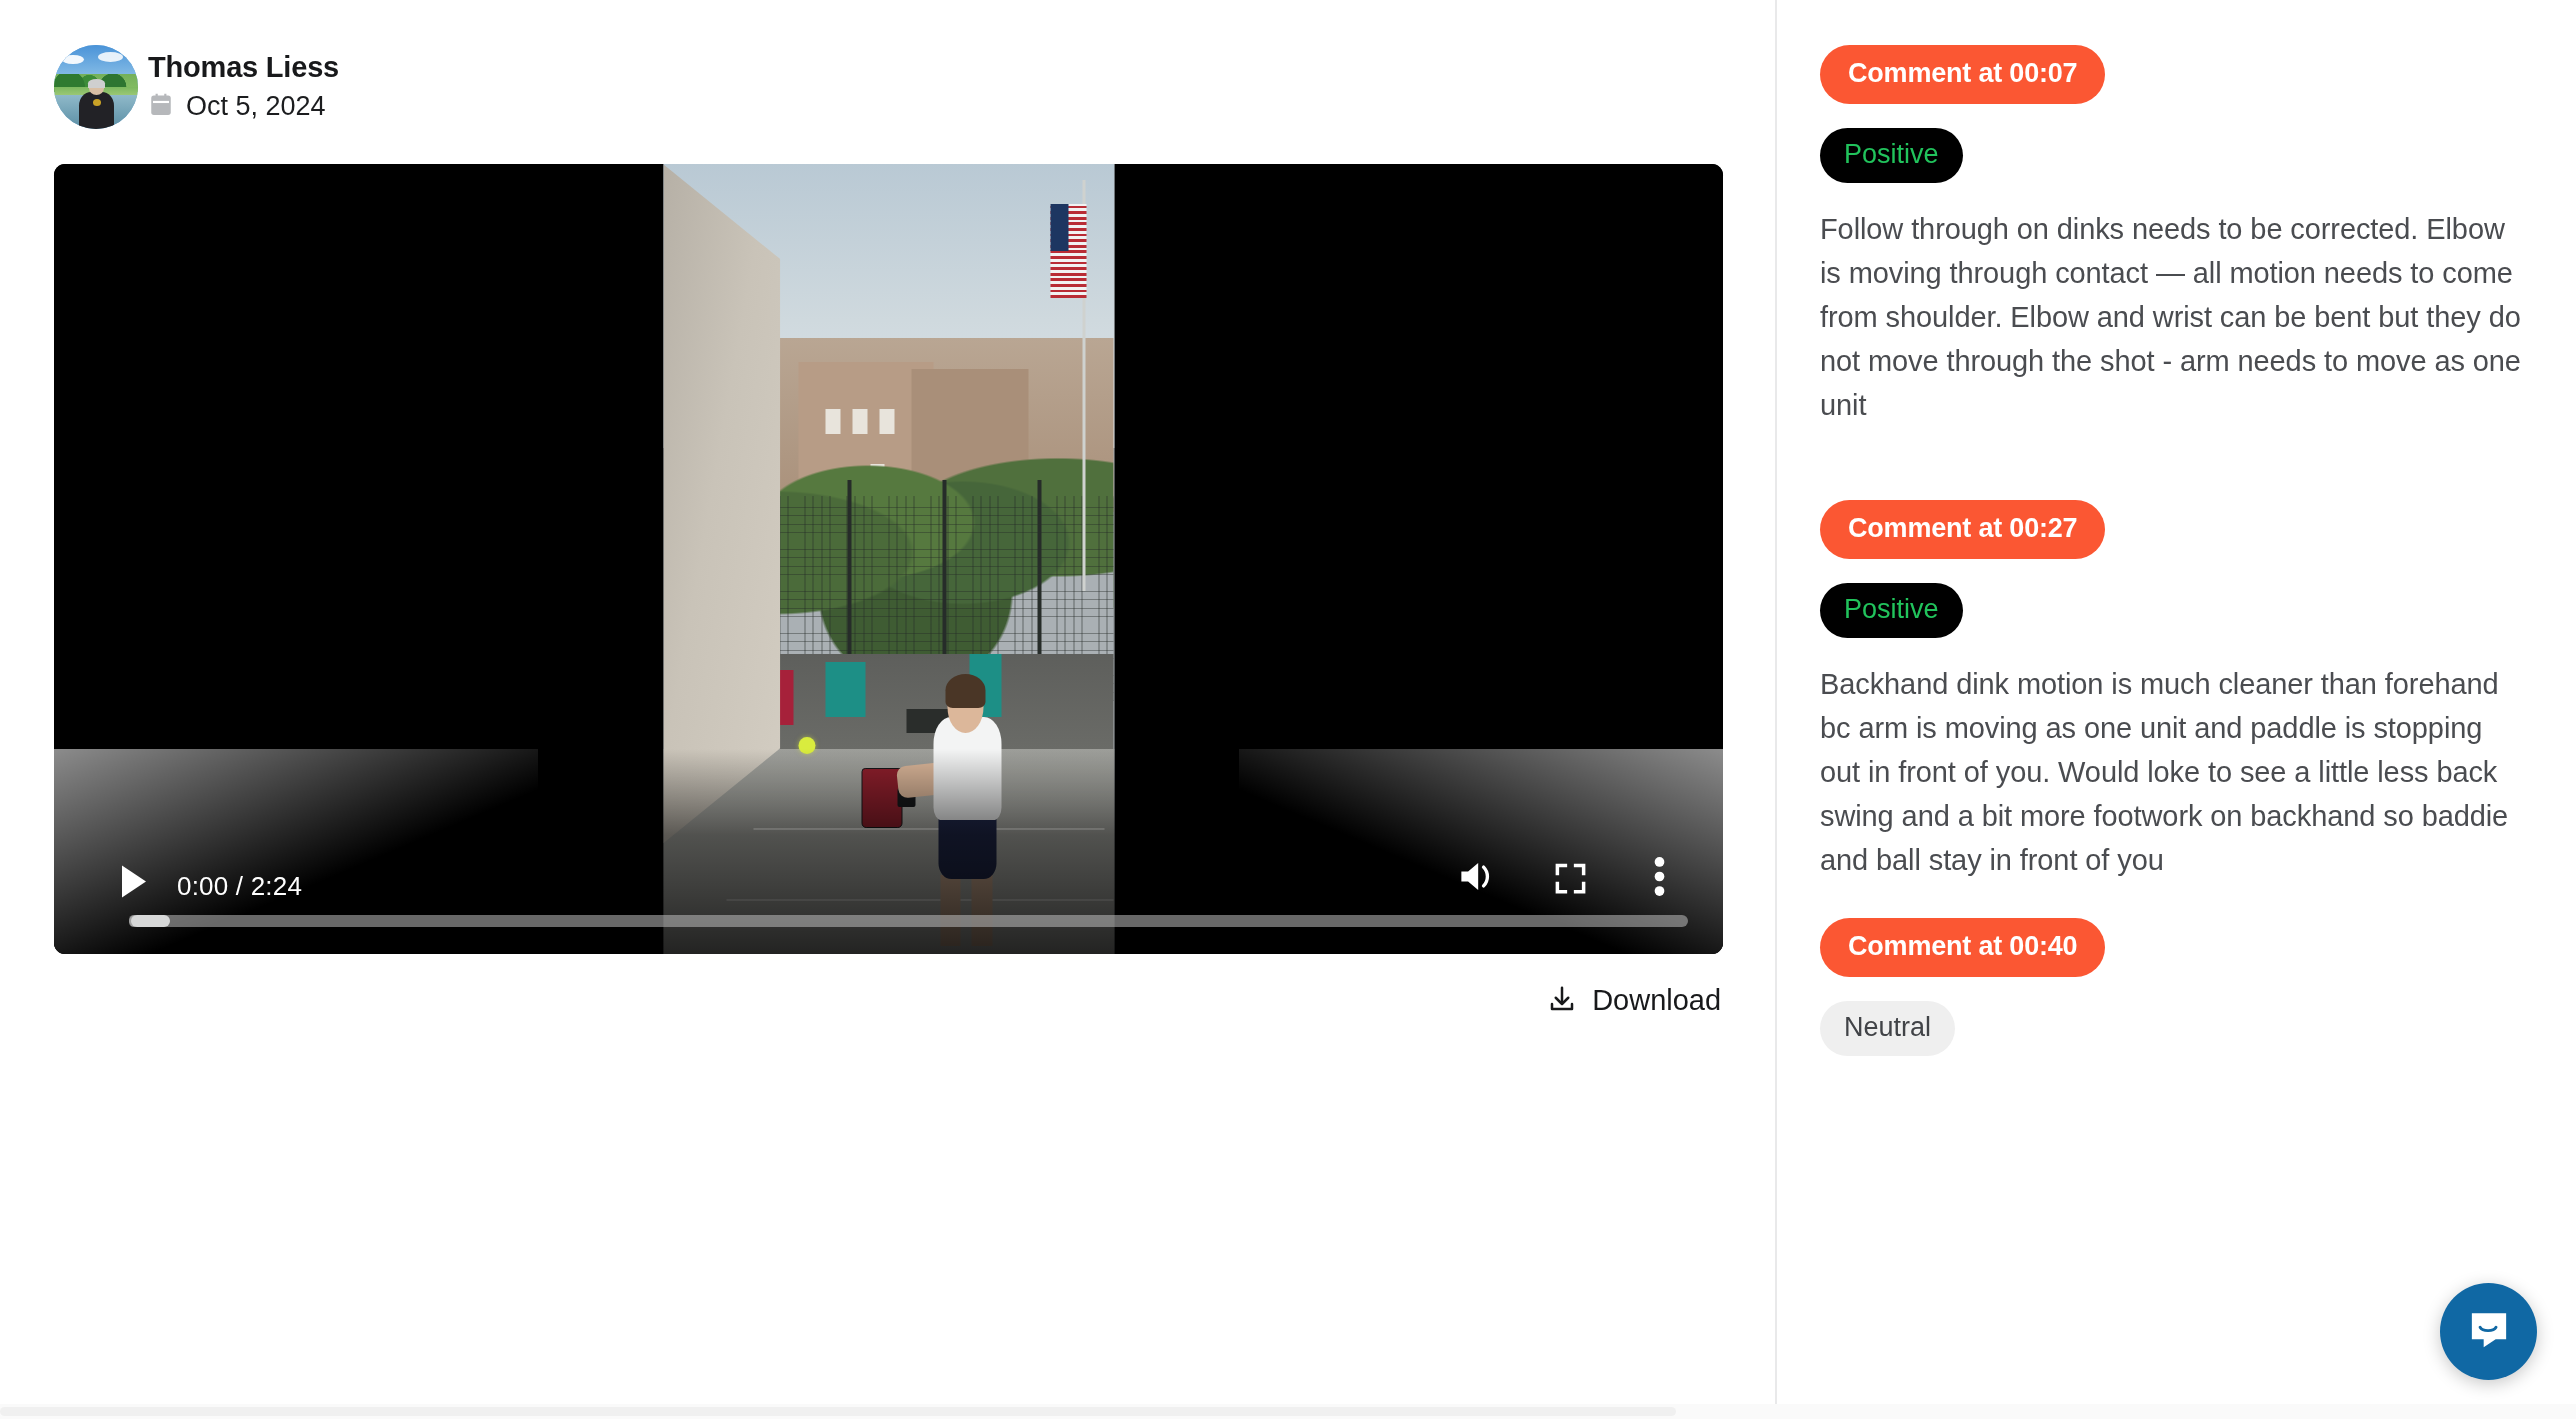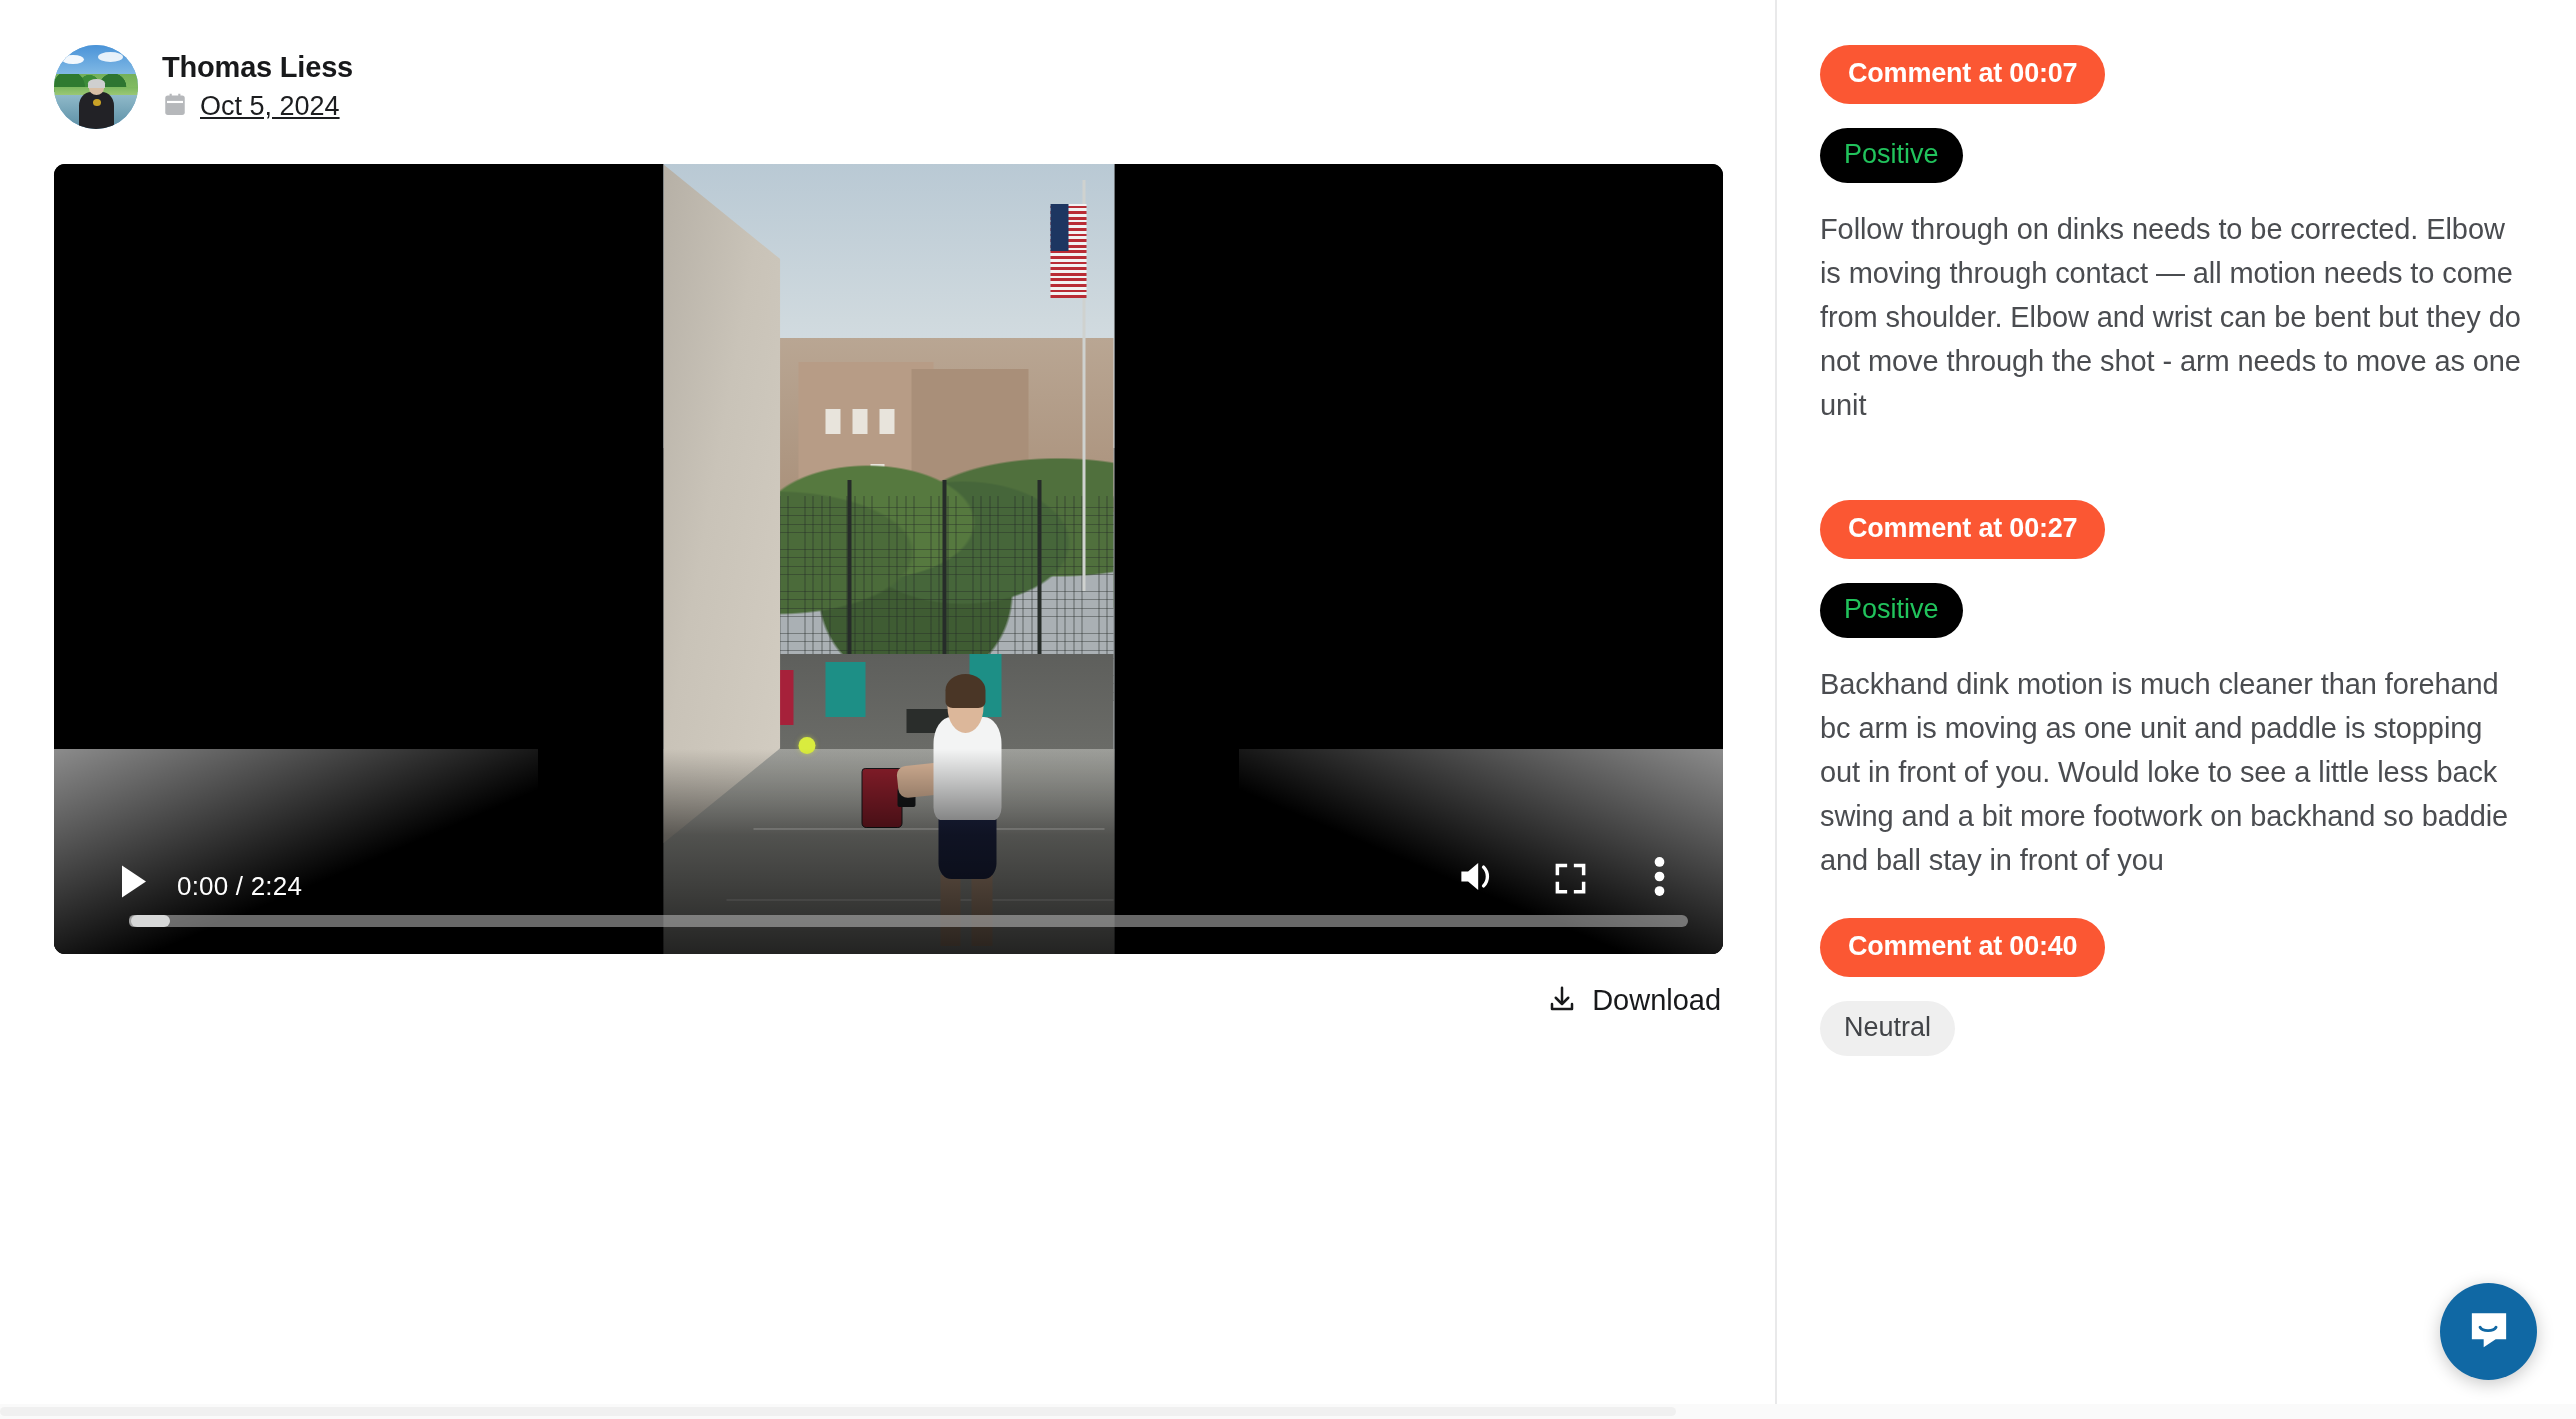--- a/index.html
+++ b/index.html
@@ -71,21 +71,21 @@
     padding: 45px 54px 0 54px;
     position: relative;
     background: #fff;
     overflow: hidden;
   }
 
   
   .uploader {
     display: flex;
     align-items: center;
-    gap: 24px;
+    gap: 10px;
     margin-bottom: 35px;
   }
 
   .avatar {
     width: 84px;
     height: 84px;
     border-radius: 50%;
     overflow: hidden;
     flex: 0 0 84px;
     position: relative;
@@ -149,21 +149,20 @@
   .uploader-date-row {
     display: flex;
     align-items: center;
     gap: 12px;
   }
   .cal-icon { display:block; flex: 0 0 auto; }
   .uploader-date {
     font-size: 27px;
     color: #1c1d1f;
     line-height: 1.1;
-    text-decoration: underline;
   }
 
   
   .video-wrap {
     position: relative;
     width: 1669px;
     height: 790px;
     border-radius: 11.2px;
     overflow: hidden;
     background: #000;

